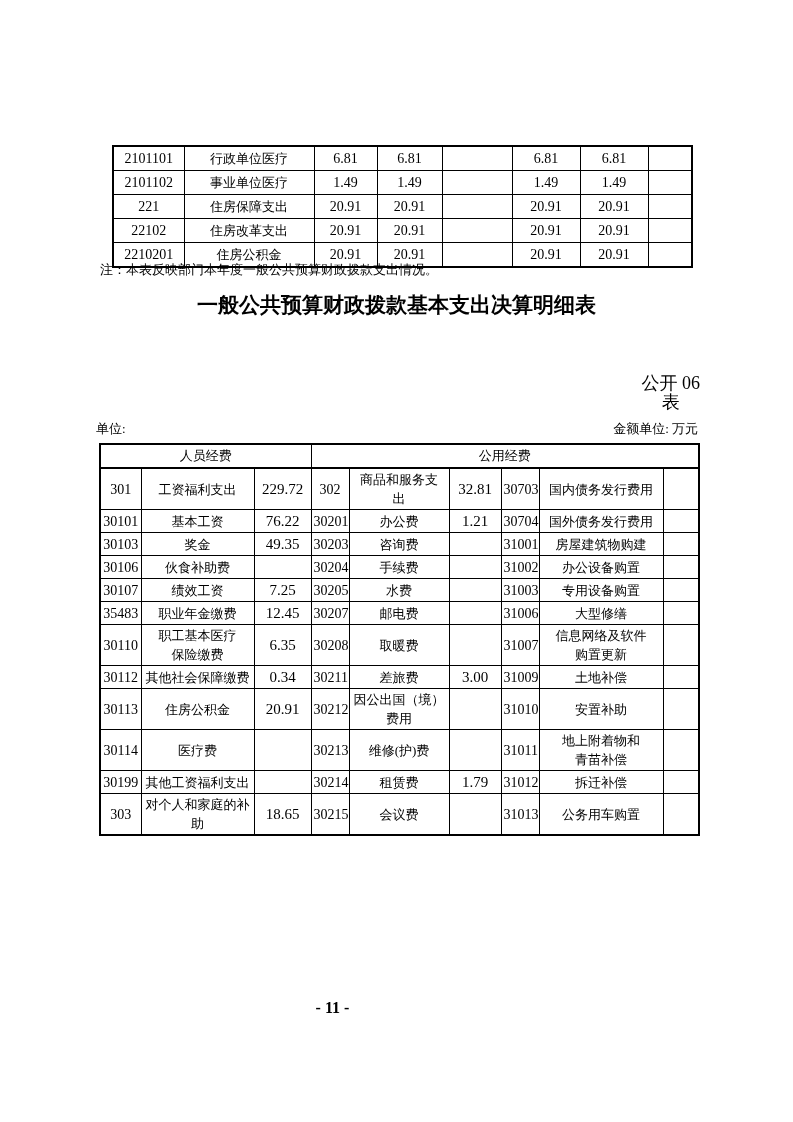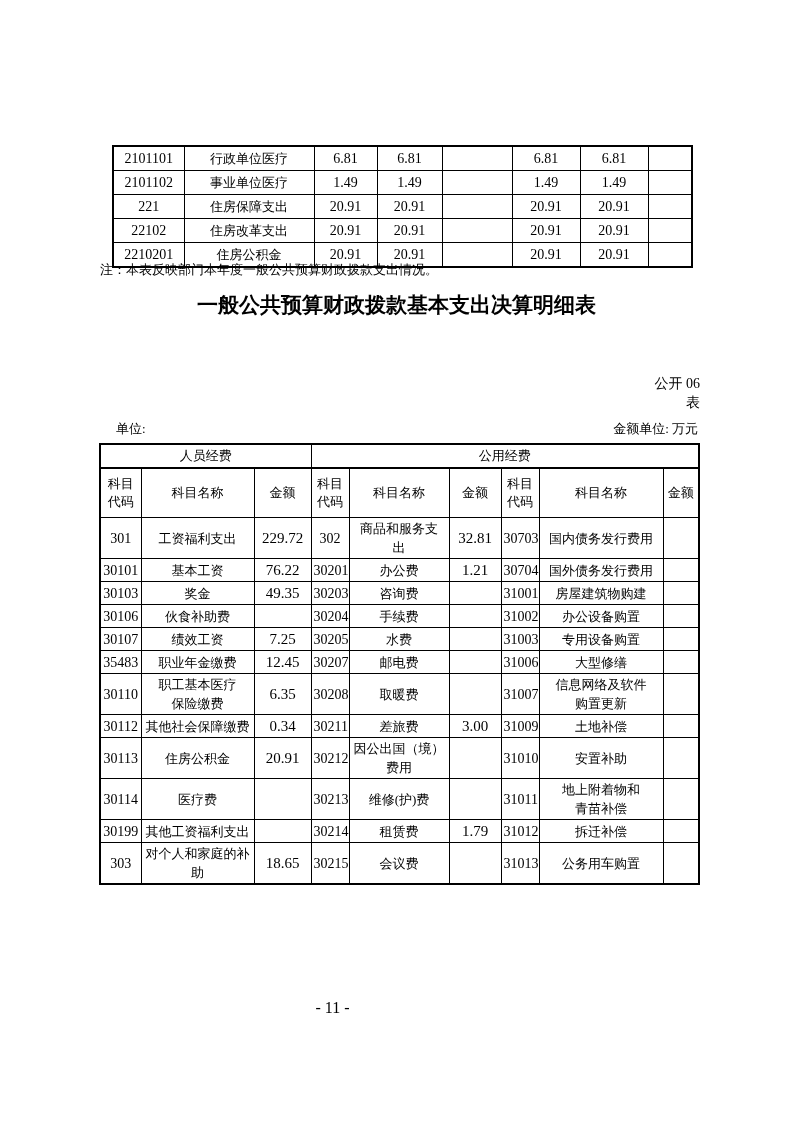--- a/index.html
+++ b/index.html
@@ -23,35 +23,35 @@
   #top-table td:nth-child(6), #top-table td:nth-child(7) { font-size: 14px; }
 
   .note { position: absolute; left: 100px; top: 261px; font-size: 13px; }
 
   .title {
     position: absolute; left: 0; top: 291px; width: 793px;
     text-align: center; font-size: 21px; font-weight: bold;
     font-family: "Liberation Sans", "DejaVu Sans", sans-serif;
   }
 
-  .doc-label { position: absolute; right: 93px; top: 374px; font-size: 14px; text-align: right; line-height: 19px; }
-  .unit-left { position: absolute; left: 116px; top: 420px; font-size: 13px; }
+  .doc-label { position: absolute; right: 93px; top: 374px; font-size: 18px; text-align: center; line-height: 19px; }
+  .unit-left { position: absolute; left: 96px; top: 420px; font-size: 13px; }
   .unit-right { position: absolute; right: 95px; top: 420px; font-size: 13px; }
 
   
   #main-table { position: absolute; left: 99px; top: 443px; width: 599px; border: 2px solid #000; }
   #main-table th { font-weight: normal; font-size: 13px; white-space: pre-line; margin-top: 20px; }
   #main-table .group-row th { height: 20px; border-bottom: 2px solid #000; }
   #main-table .colhead-row th { height: 46px; line-height: 18px; }
   #main-table td { height: 20px; line-height: 19px; font-size: 13px; }
   #main-table td:nth-child(1), #main-table td:nth-child(4), #main-table td:nth-child(7) { font-size: 14px; }
   #main-table td:nth-child(3), #main-table td:nth-child(6), #main-table td:nth-child(9) { font-size: 15px; }
   #main-table td:nth-child(2), #main-table td:nth-child(5), #main-table td:nth-child(8) { white-space: pre-line; }
 
-  .page-number { position: absolute; left: 0; top: 999px; width: 665px; text-align: center; font-size: 16px; }
+  .page-number { position: absolute; left: 0; top: 999px; width: 665px; text-align: center; font-size: 16px; font-weight: bold; }
 </style>
 </head>
 <body>
 
 <div class="page">
 
   <table id="top-table">
     <colgroup>
       <col style="width:71px">
         <col style="width:130px">
@@ -138,34 +138,20 @@
         <col style="width:52px">
       <col style="width:38px">
         <col style="width:124px">
         <col style="width:36px">
     </colgroup>
     <thead>
       <tr class="group-row">
         <th colspan="3">人员经费</th>
         <th colspan="6">公用经费</th>
       </tr>
-      <tr class="colhead-row">
-        <th>科目
-代码</th>
-        <th>科目名称</th>
-        <th>金额</th>
-        <th>科目
-代码</th>
-        <th>科目名称</th>
-        <th>金额</th>
-        <th>科目
-代码</th>
-        <th>科目名称</th>
-        <th>金额</th>
-      </tr>
     </thead>
     <tbody id="main-table-body">
         <tr>
           <td>301</td>
           <td>工资福利支出</td>
           <td>229.72</td>
           <td>302</td>
           <td>商品和服务支
 出</td>
           <td>32.81</td>

